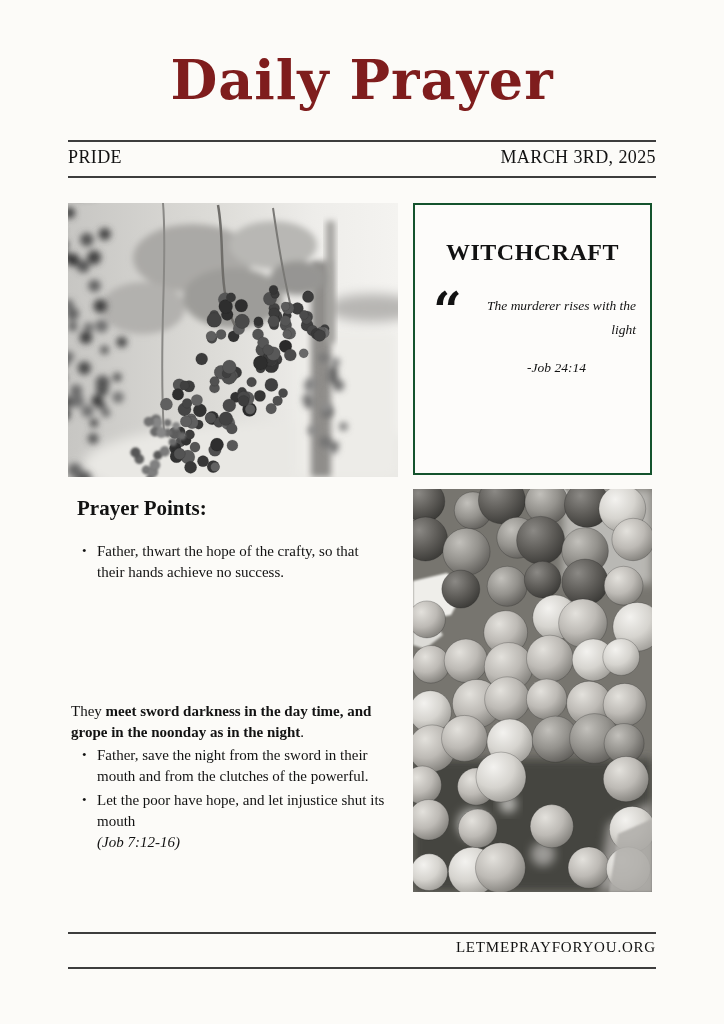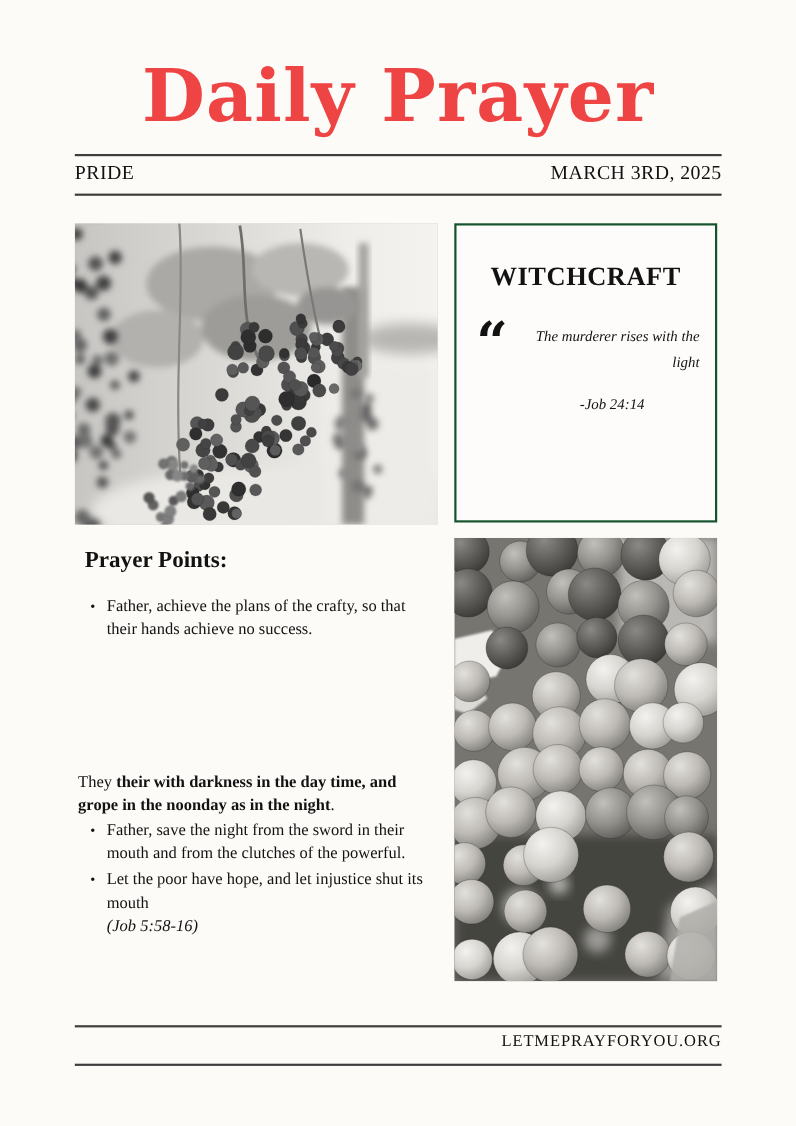--- a/index.html
+++ b/index.html
@@ -14,24 +14,24 @@
     width: 724px;
     height: 1024px;
     background: #fcfbf8;
     overflow: hidden;
   }
   .masthead {
     position: absolute;
     top: 48px; left: 0; width: 100%;
     text-align: center;
     font-family: "DejaVu Serif", serif;
-    font-size: 66px;
+    font-size: 54px;
     font-weight: bold;
     letter-spacing: 1px;
-    color: #ef4444;
+    color: #7f1d1d;
   }
   .rule {
     position: absolute;
     left: 68px; width: 588px; height: 2px;
     background: #3d3d3d;
   }
   #rule-top { top: 140px; }
   #rule-mid { top: 176px; }
   #rule-foot-top { top: 932px; }
   #rule-foot-bottom { top: 967px; }
@@ -401,33 +401,33 @@
       <span class="quote-mark">“</span>
       <span class="quote-text">The murderer rises with the light</span>
     </div>
     <div class="quote-cite">-Job 24:14</div>
   </div>
 
   <div class="section-heading">Prayer Points:</div>
 
   <ul class="bullet-list" id="list-top">
     <li>
-      <span>Father, achieve the plans of the crafty, so that their hands achieve no success.</span>
+      <span>Father, thwart the hope of the crafty, so that their hands achieve no success.</span>
     </li>
   </ul>
 
-  <p class="emphasis"><span>They </span><b>their with darkness in the day time, and grope in the noonday as in the night</b><span>.</span></p>
+  <p class="emphasis"><span>They </span><b>meet sword darkness in the day time, and grope in the noonday as in the night</b><span>.</span></p>
 
   <ul class="bullet-list" id="list-bottom">
     <li>
       <span>Father, save the night from the sword in their mouth and from the clutches of the powerful.</span>
     </li>
     <li>
       <span>Let the poor have hope, and let injustice shut its mouth</span>
-      <span class="cite-line"><i>(Job 5:58-16)</i></span>
+      <span class="cite-line"><i>(Job 7:12-16)</i></span>
     </li>
   </ul>
 
   <div class="photo" id="photo-grapes" title="Black-and-white close-up photo of a dense bunch of round grapes">
     <svg viewBox="0 0 239 403" aria-hidden="true">
       <defs>
         <radialGradient id="rg-a" cx="35%" cy="30%" r="75%">
           <stop offset="0%" stop-color="#f3f2ef"></stop>
             <stop offset="55%" stop-color="#d6d4cf"></stop>
             <stop offset="100%" stop-color="#a09e99"></stop>

